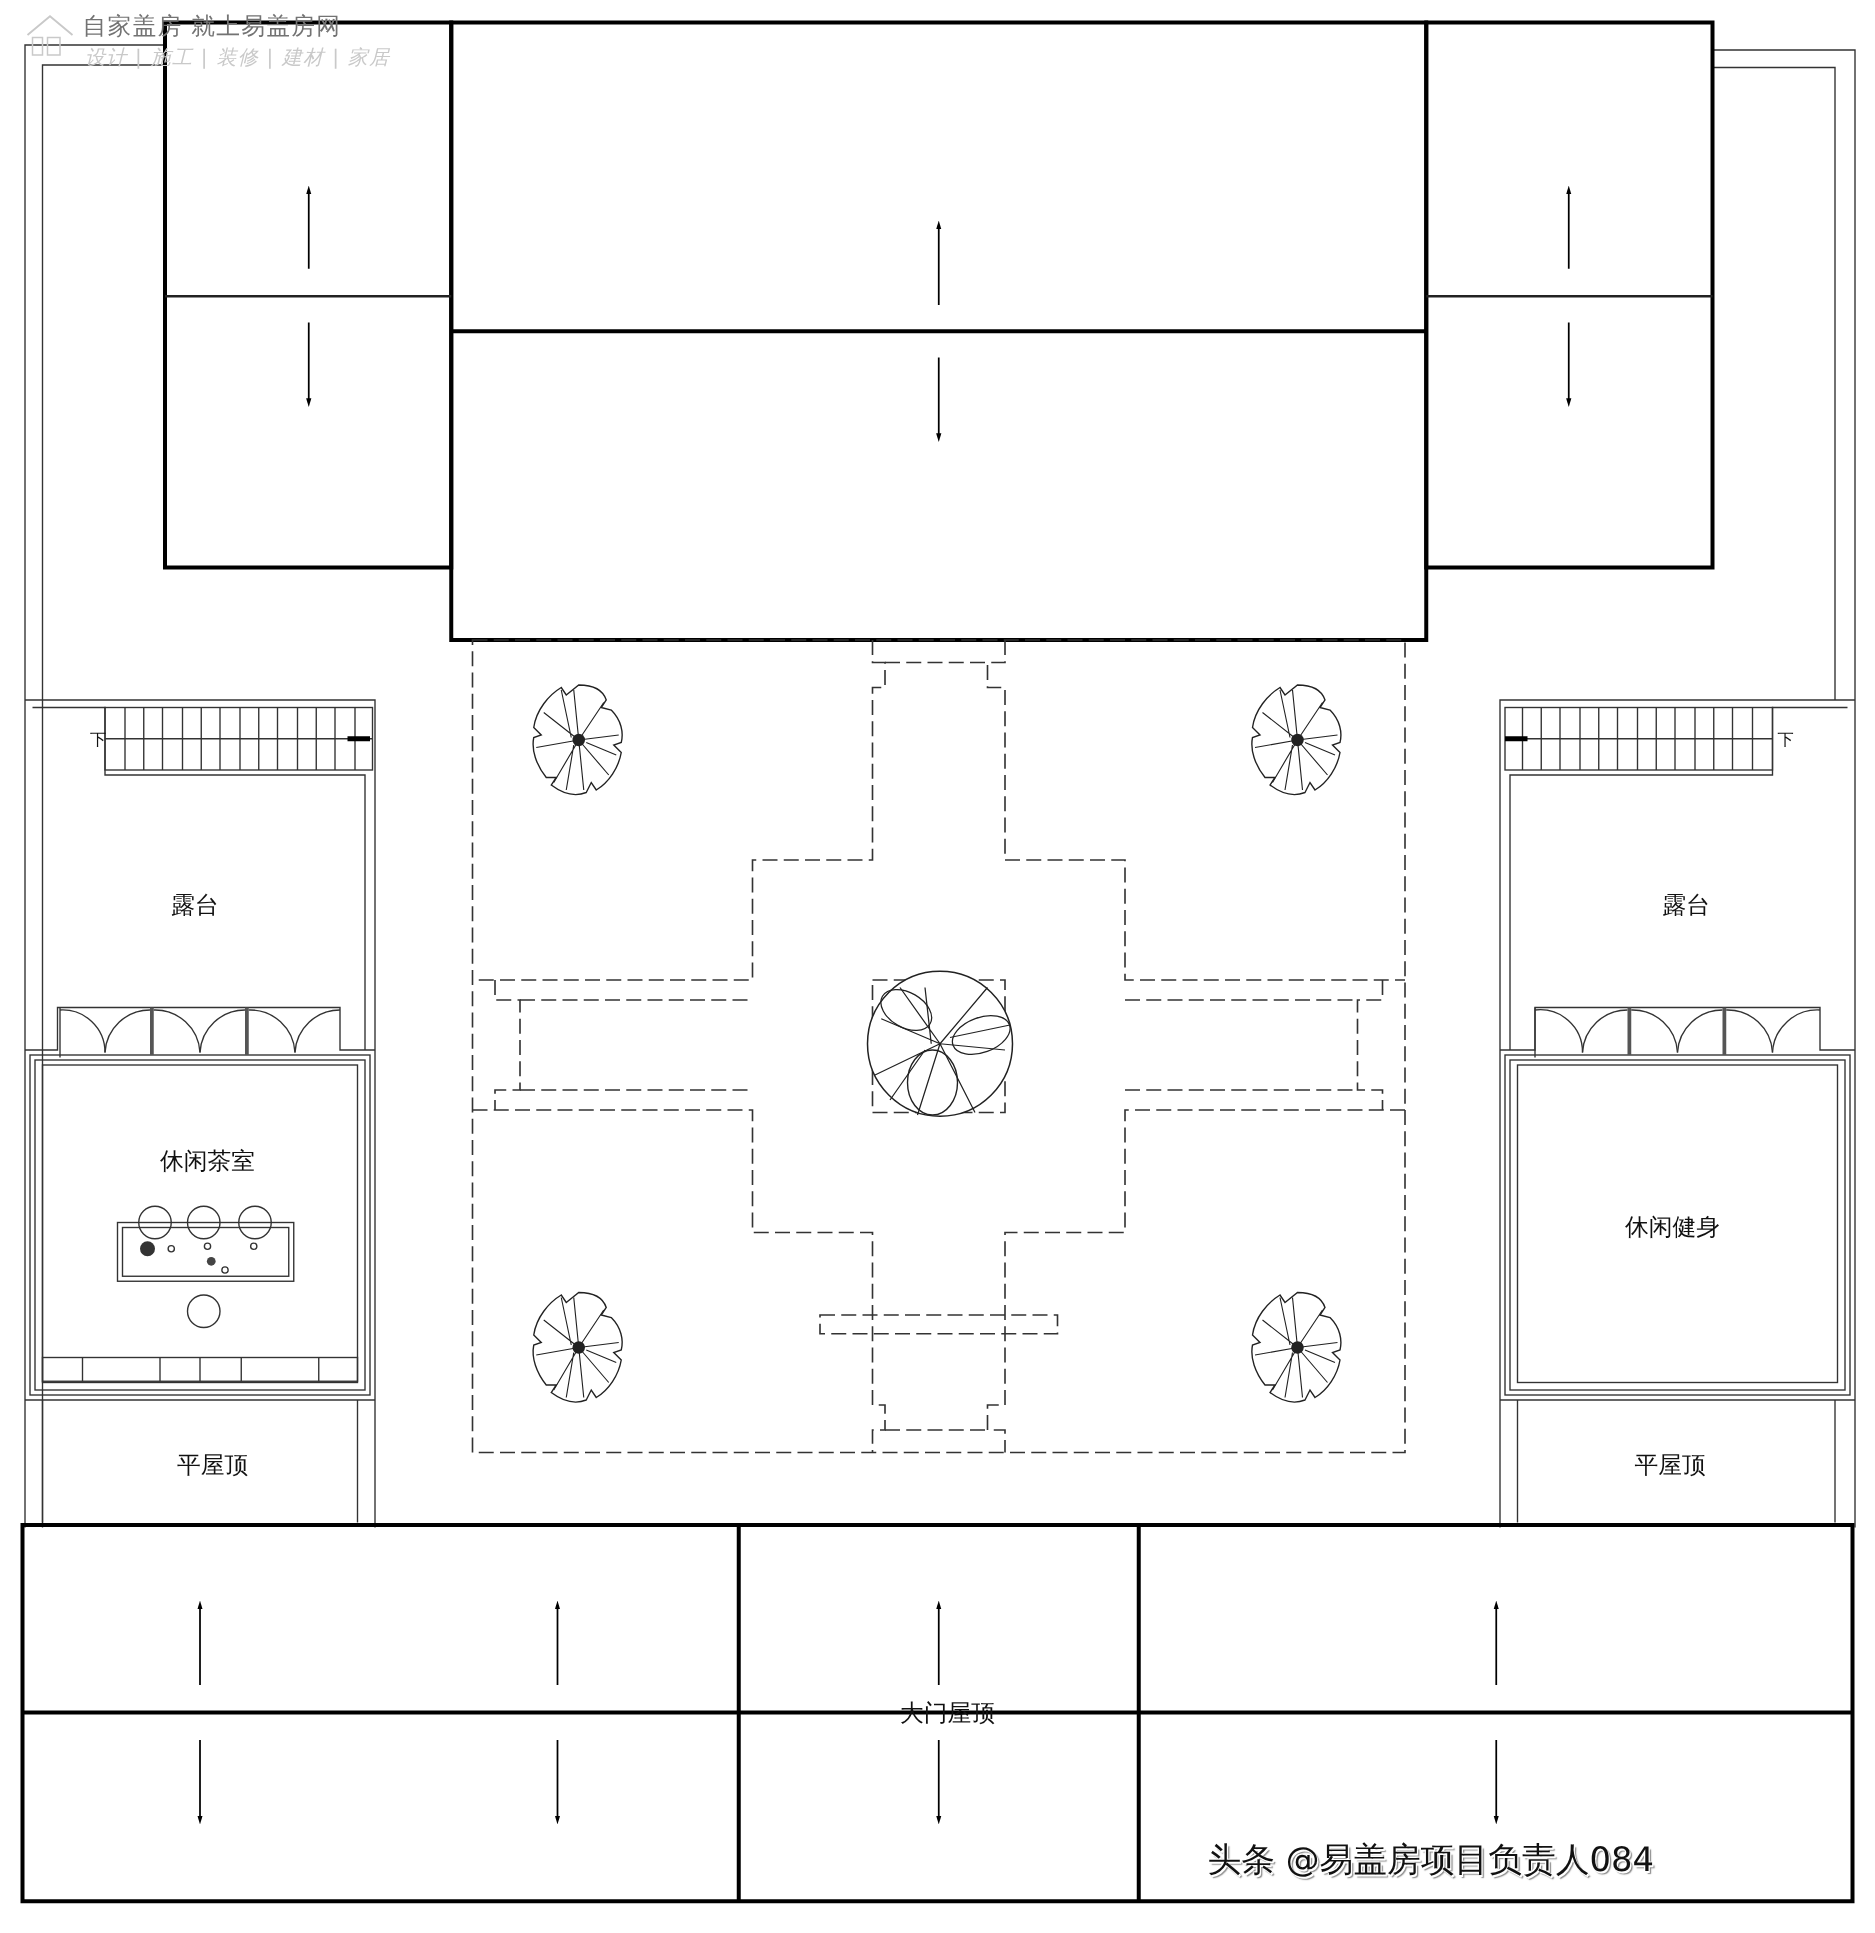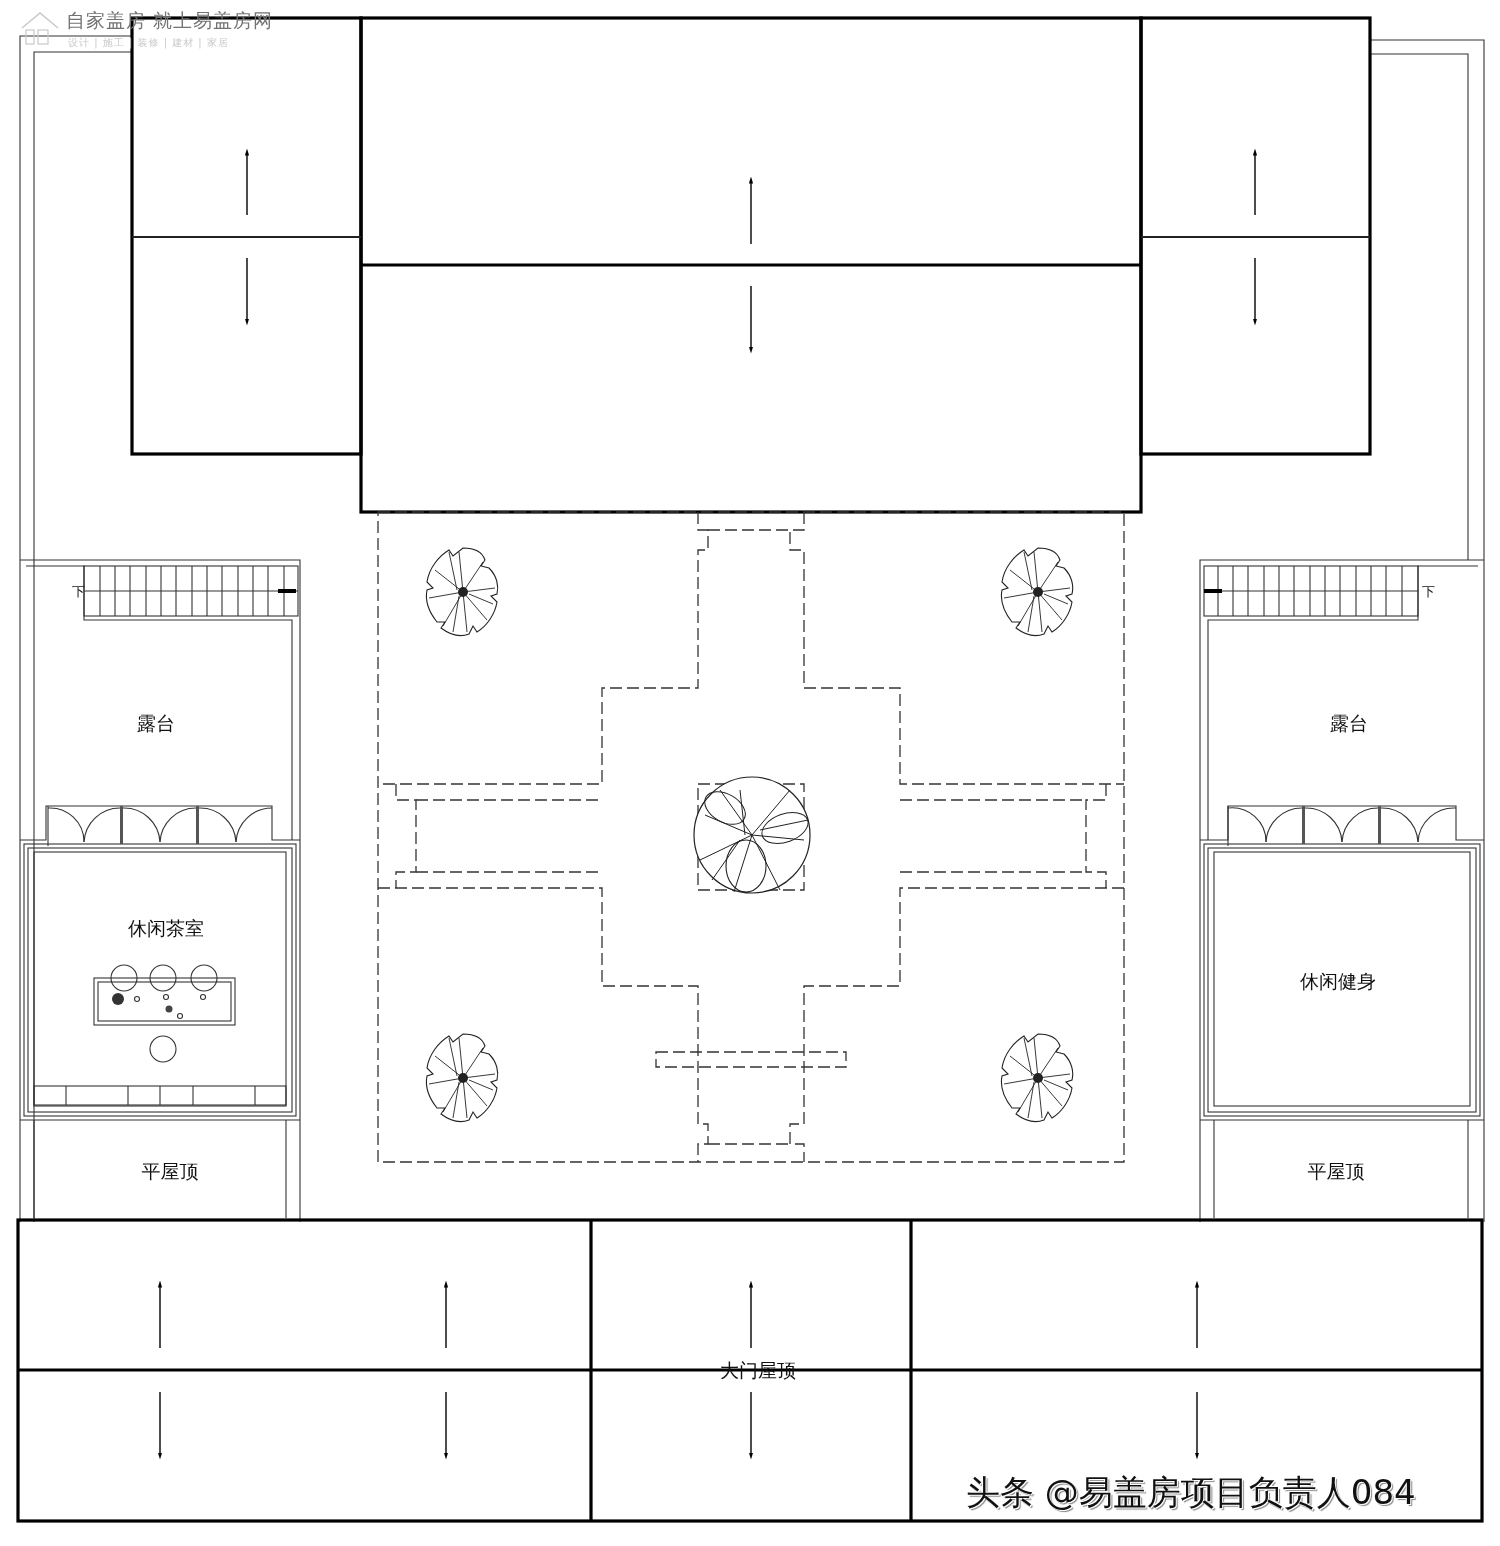--- a/index.html
+++ b/index.html
@@ -6,23 +6,23 @@
   body { width: 1500px; height: 1546px; position: relative; overflow: hidden; font-family: "DejaVu Sans", sans-serif; }
   #plan { position: absolute; left: 0; top: 0; width: 1500px; height: 1546px; }
   .thick { stroke: #000; stroke-width: 3.2; fill: none; }
   .thin { stroke: #222; stroke-width: 1.2; fill: none; }
   .wall { stroke: #333; stroke-width: 1.1; fill: none; }
   .dash { stroke: #333; stroke-width: 1.3; fill: none; stroke-dasharray: 12 5; }
   .arrow-line { stroke: #000; stroke-width: 1.4; }
   .lbl { font-family: "DejaVu Serif", serif; font-size: 19px; fill: #111; }
   .lbl-sm { font-family: "DejaVu Sans", sans-serif; font-size: 13px; fill: #111; }
   .wm-top { position: absolute; left: 66px; top: 8px; color: #737373; font-family: "DejaVu Sans", sans-serif; font-size: 19px; letter-spacing: 1px; white-space: nowrap; }
-  .wm-sub { position: absolute; left: 68px; top: 36px; color: #c9c9c9; font-family: "DejaVu Sans", sans-serif; font-size: 10px; letter-spacing: 1px; white-space: nowrap; }
+  .wm-sub { position: absolute; left: 68px; top: 36px; color: #c9c9c9; font-family: "DejaVu Sans", sans-serif; font-size: 16px; letter-spacing: 1px; white-space: nowrap; font-style: italic; }
   .wm-logo { position: absolute; left: 20px; top: 10px; width: 40px; height: 36px; }
-  .credit { position: absolute; left: 966px; top: 1470px; font-family: "DejaVu Sans", sans-serif; font-size: 34px; color: #111; white-space: nowrap; text-shadow: 1px 1px 0 #fff, -1px -1px 0 #fff, 2px 2px 1px #888; }
+  .credit { position: absolute; left: 966px; top: 1470px; font-family: "DejaVu Sans", sans-serif; font-size: 27px; color: #111; white-space: nowrap; text-shadow: 1px 1px 0 #fff, -1px -1px 0 #fff, 2px 2px 1px #888; }
 </style>
 </head>
 <body>
 
 <svg id="plan" viewBox="0 0 1500 1546" xmlns="http://www.w3.org/2000/svg">
   <defs>
     <marker id="ah" viewBox="0 0 10 10" refX="5" refY="5" markerWidth="5" markerHeight="9" orient="auto-start-reverse">
       <path d="M0,2 L10,5 L0,8 z" fill="#000"></path>
     </marker>
     <g id="tree-small">

